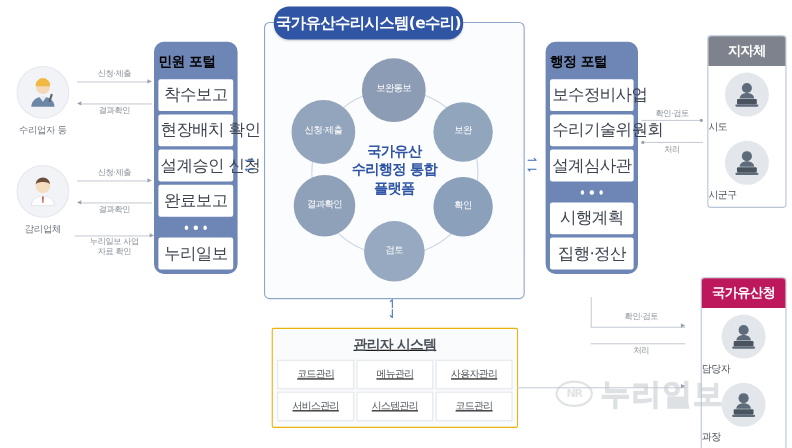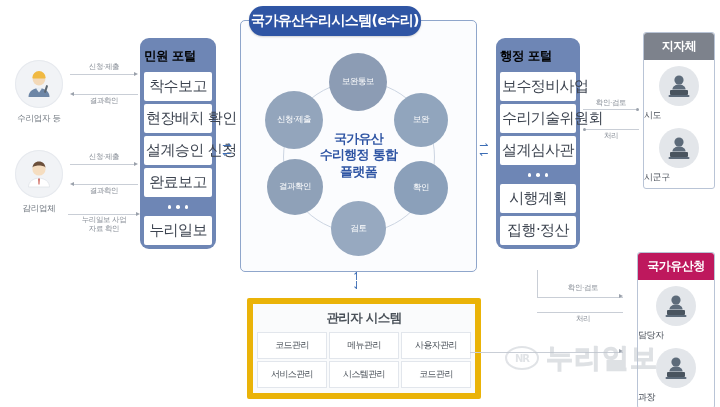--- a/index.html
+++ b/index.html
@@ -103,21 +103,21 @@
   .orgtitle.gray{background:#7d828c;}
   .orgtitle.blue{background:#be185d;font-family:Liberation Serif, serif;}
   .orgperson{padding:6px 0 4px;}
   .orgavatar{
     width:40px;height:40px;border-radius:50%;background:#e3e6ea;
     margin:0 auto;display:flex;align-items:center;justify-content:center;
   }
   .orglabel{font-size:9px;color:#474d57;margin-top:3px;letter-spacing:-0.4px;}
 
   
-  .admin{border:6px solid #eab308;background:#fafbfc;border-radius:2px;}
+  .admin{border:1px solid #eab308;background:#fafbfc;border-radius:2px;text-decoration:underline;}
   .admin-title{
     text-align:center;font-size:12.5px;color:#4a5159;font-weight:bold;
     padding:6px 0 5px;letter-spacing:-0.6px;
   }
   .admin-grid{display:grid;grid-template-columns:repeat(3,1fr);gap:2px;padding:0 4px 5px;}
   .admin-cell{
     background:#ffffff;border:1px solid #e2e6ec;
     font-size:9px;color:#4a5159;text-align:center;
     padding:6px 0;letter-spacing:-0.6px;white-space:nowrap;
   }

